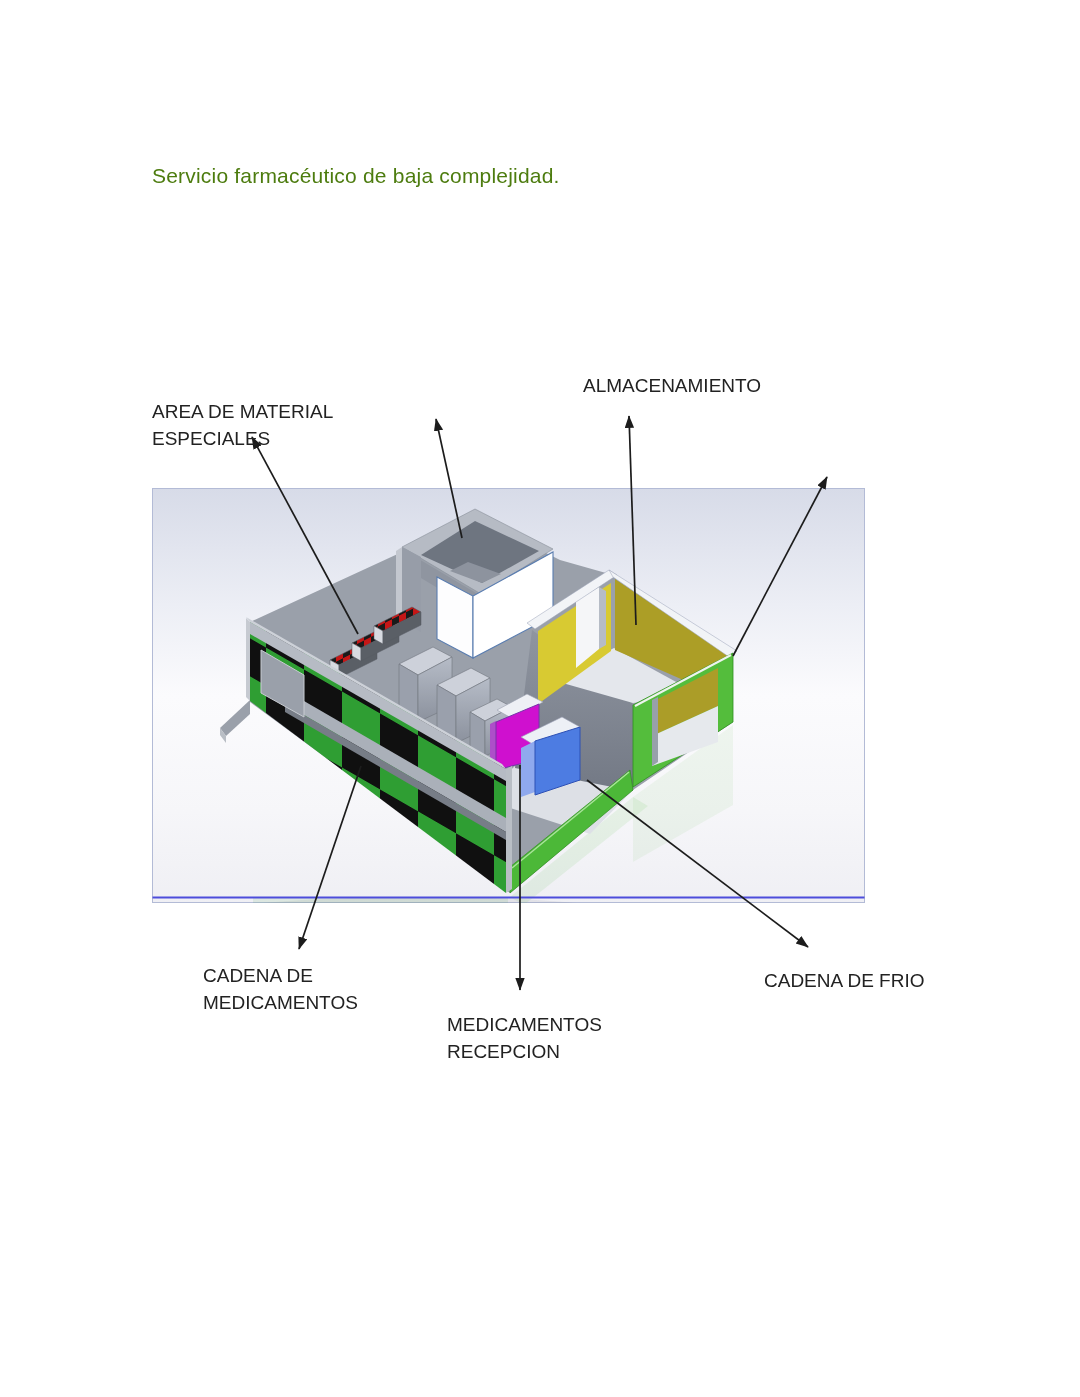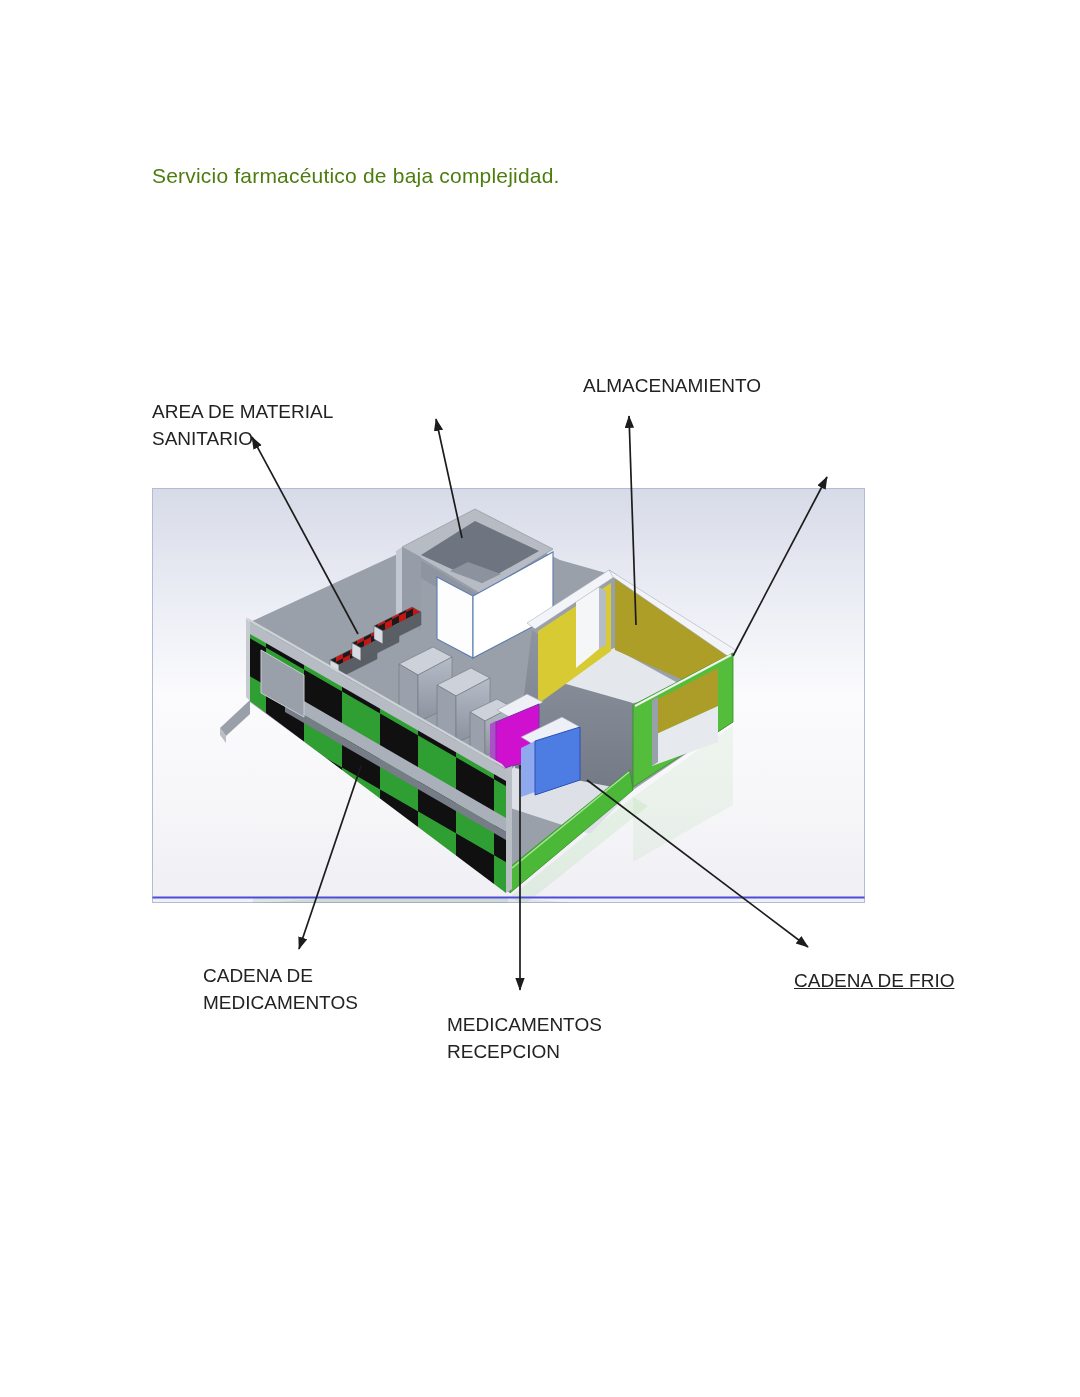--- a/index.html
+++ b/index.html
@@ -6,21 +6,21 @@
   body{width:1080px;height:1397px;position:relative;font-family:"Liberation Sans",sans-serif;color:#1c1c1c;overflow:hidden;}
   .page{position:absolute;inset:0;}
   .doc-title{position:absolute;left:152px;top:164px;font-size:21px;font-weight:normal;color:#4d7c0f;letter-spacing:.2px;white-space:nowrap;}
   .fig-label{position:absolute;font-size:19px;line-height:27px;color:#222;white-space:nowrap;}
   .lbl-reciclable{left:152px;top:369px;margin-top:29px;}
   .lbl-sanitario{left:357px;top:347px;}
   .lbl-almacenamiento{left:583px;top:372px;}
   .lbl-recepcion{left:728px;top:437px;}
   .lbl-entrega{left:203px;top:962px;}
   .lbl-especiales{left:447px;top:1011px;}
-  .lbl-cadena{left:794px;top:967px;text-decoration:underline;}
+  .lbl-cadena{left:764px;top:967px;}
   svg{position:absolute;left:0;top:0;}
 </style>
 </head>
 <body>
 
 <div class="page">
 
   <div class="doc-title">Servicio farmacéutico de baja complejidad.</div>
 
   <svg width="1080" height="1397" viewBox="0 0 1080 1397">
@@ -168,21 +168,21 @@
       <line x1="636" y1="625" x2="629" y2="416" marker-end="url(#ah)"></line>
       <line x1="733" y1="656" x2="827" y2="477" marker-end="url(#ah)"></line>
       <line x1="361" y1="766" x2="299" y2="949" marker-end="url(#ah)"></line>
       <line x1="520" y1="765" x2="520" y2="990" marker-end="url(#ah)"></line>
       <line x1="587" y1="780" x2="808" y2="947" marker-end="url(#ah)"></line>
     </g>
   </svg>
 
   <div class="fig-label lbl-reciclable">
     <div>AREA DE MATERIAL</div>
-    <div>SANITARIO</div>
+    <div>ESPECIALES</div>
   </div>
 
 
   <div class="fig-label lbl-almacenamiento">
     <div>ALMACENAMIENTO</div>
   </div>
 
 
   <div class="fig-label lbl-entrega">
     <div>CADENA DE</div>

